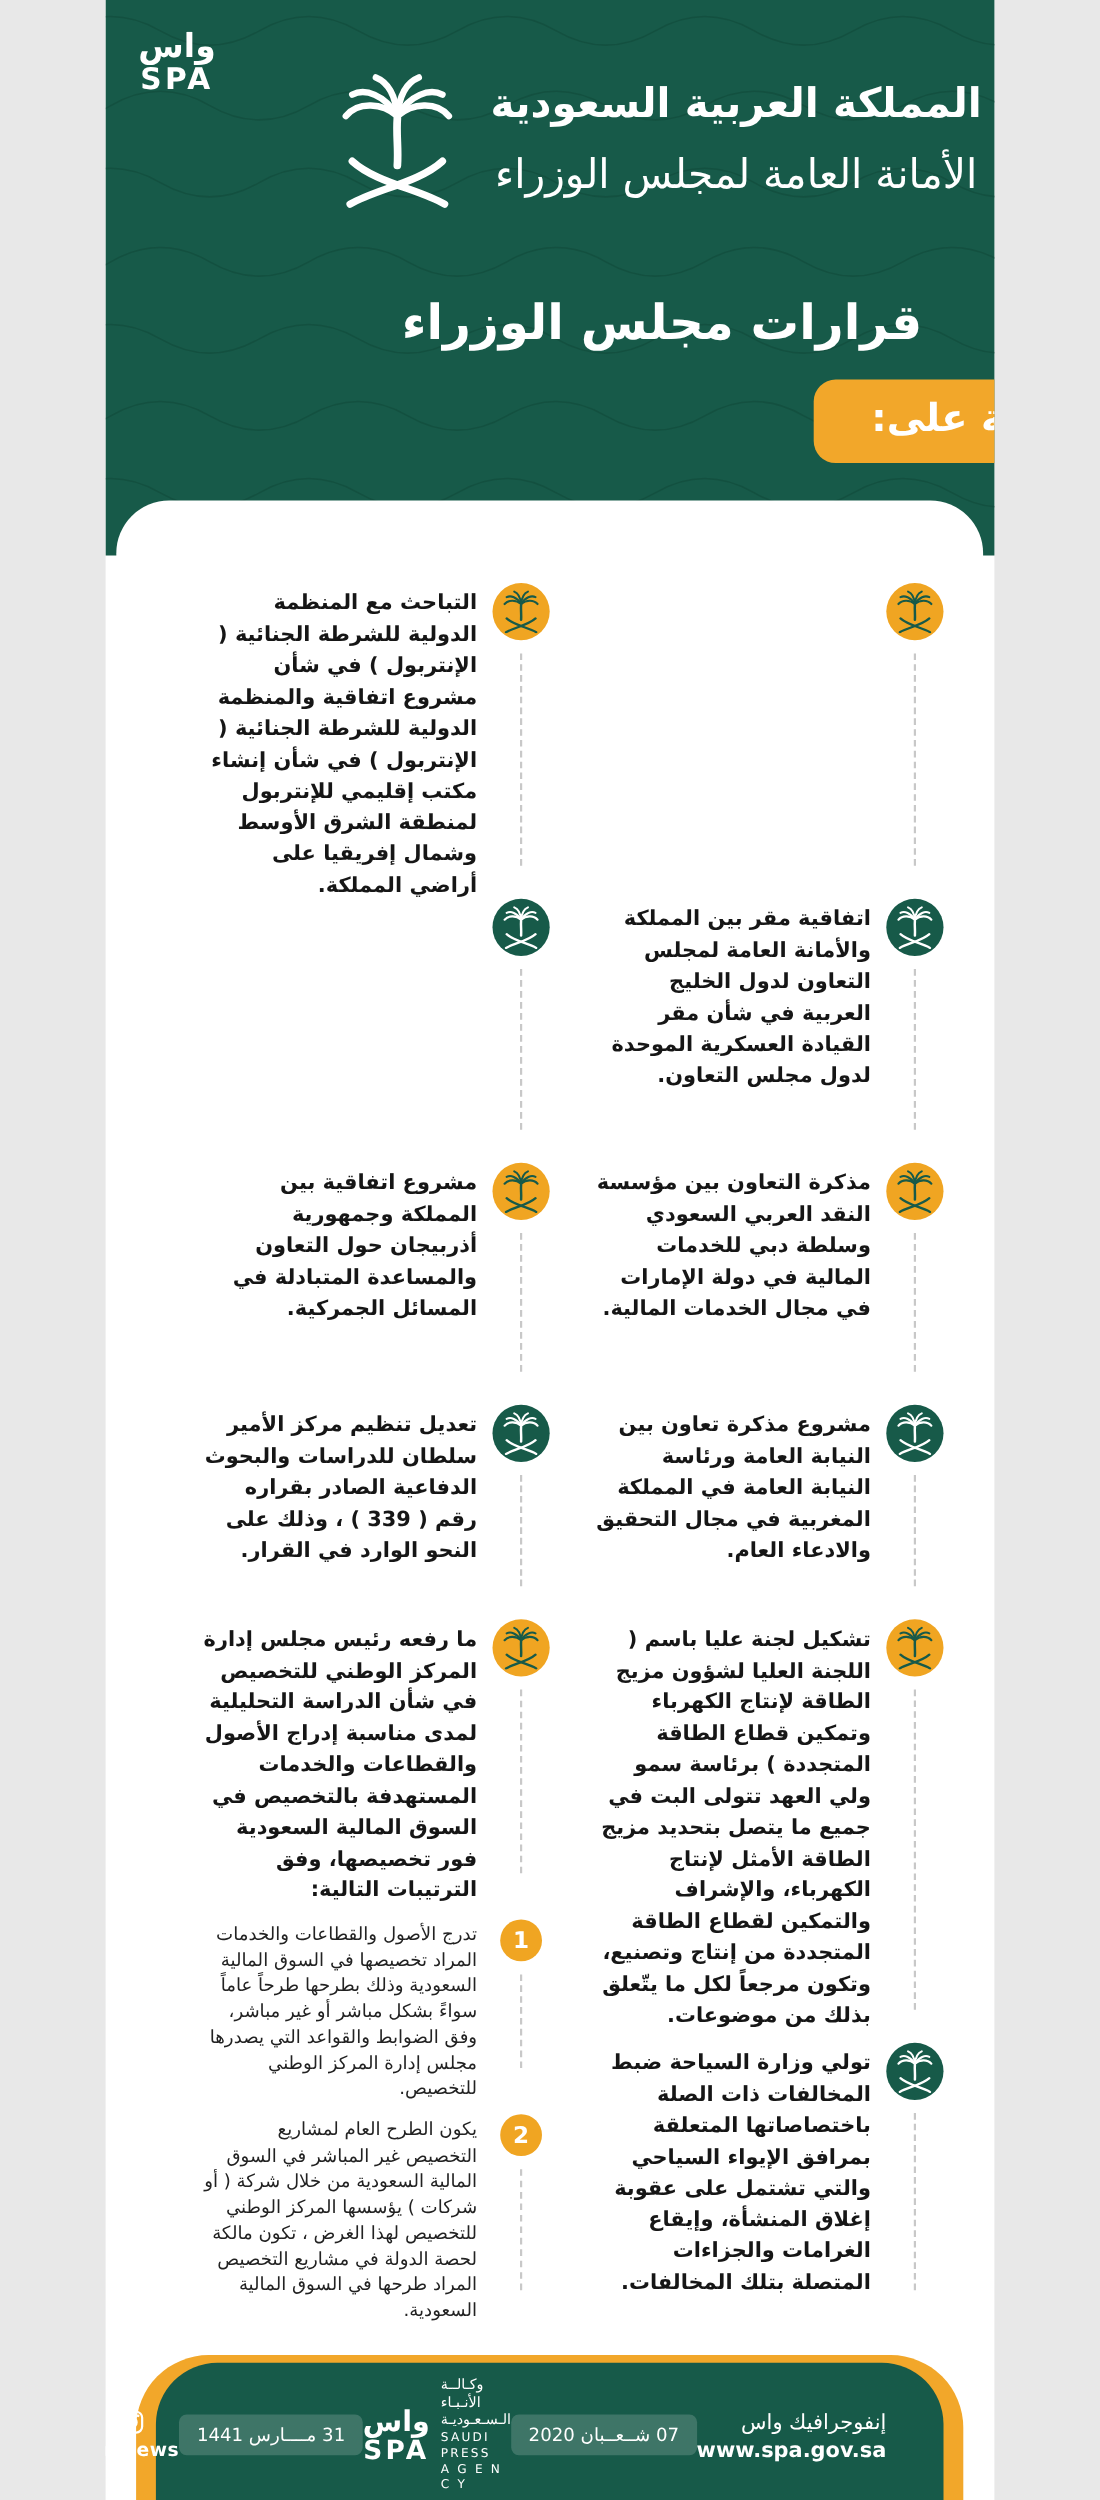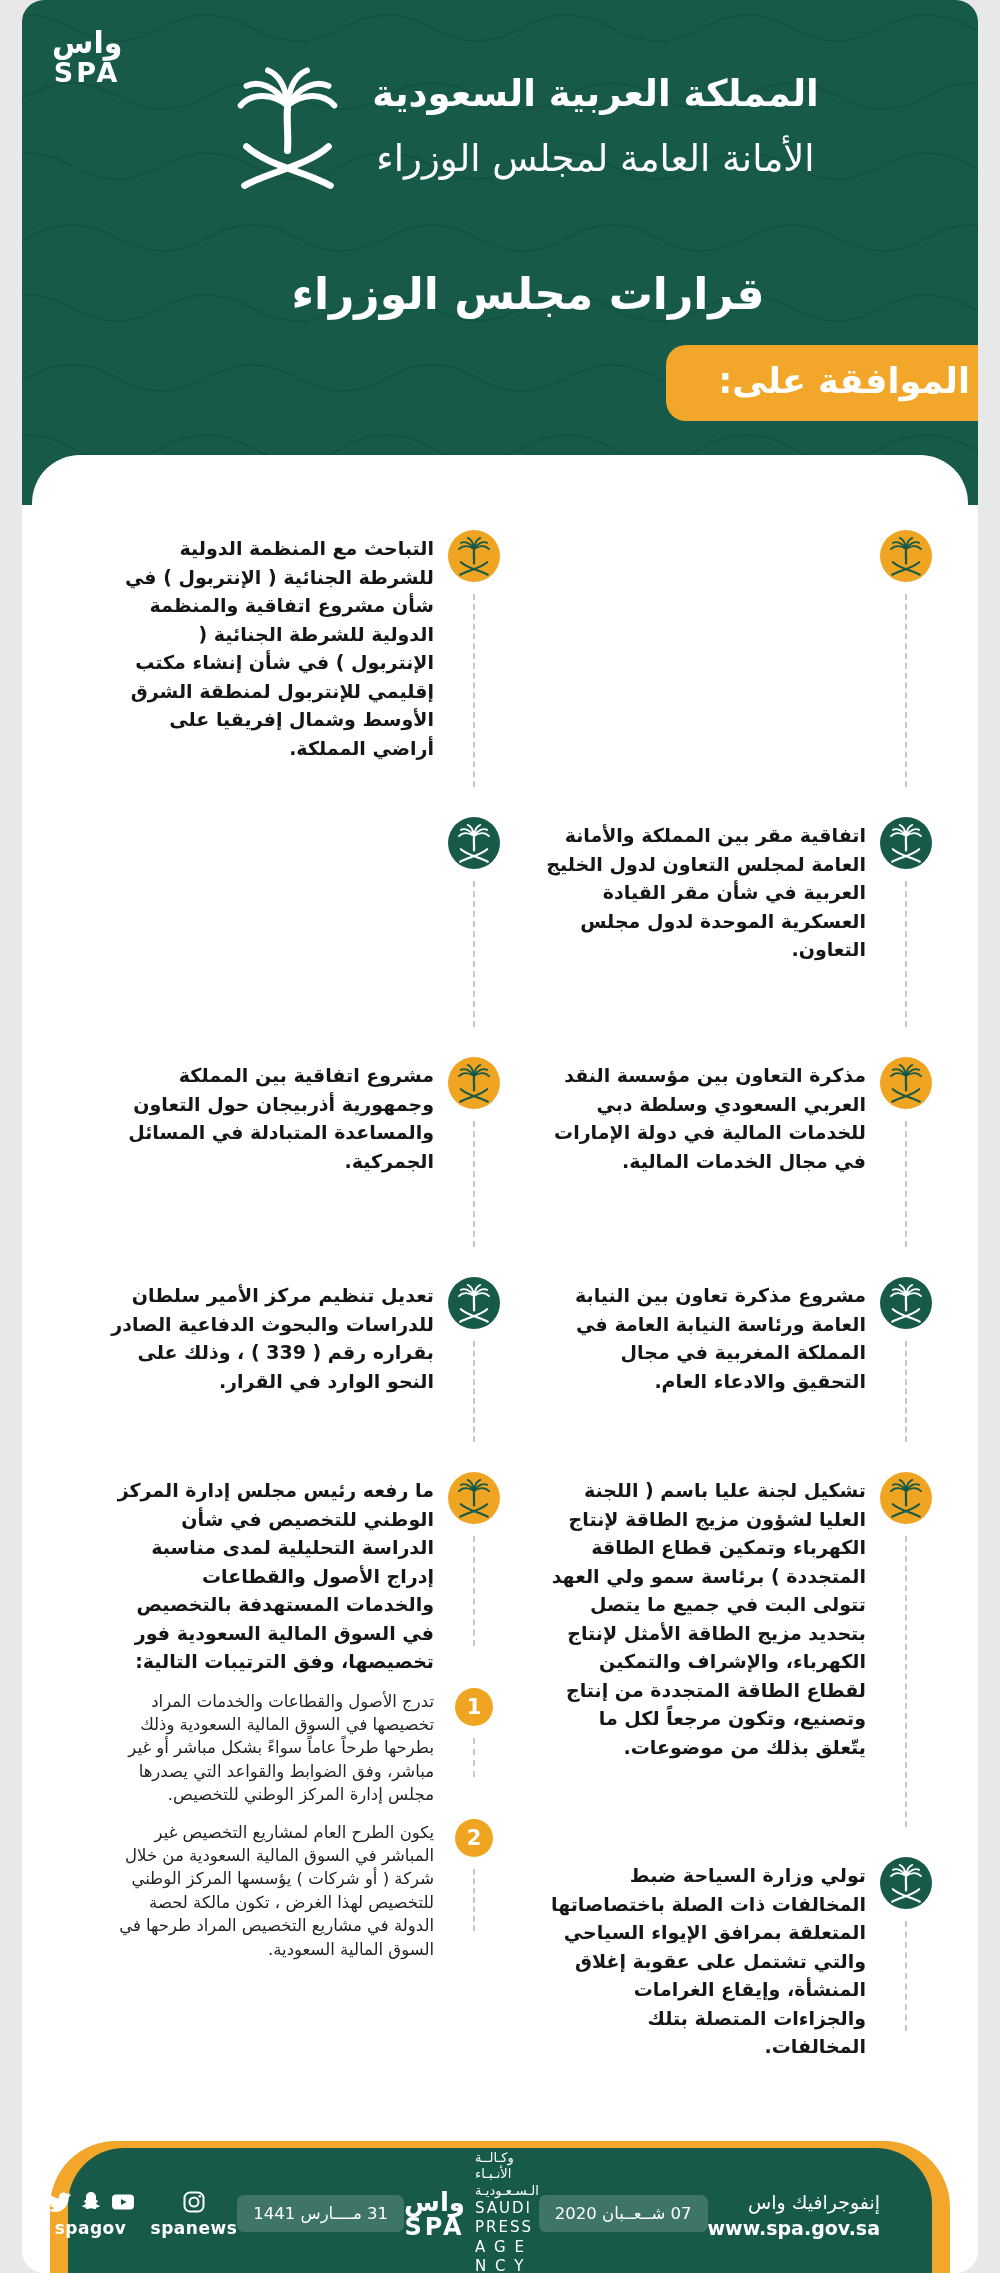--- a/index.html
+++ b/index.html
@@ -1,21 +1,21 @@
 <!DOCTYPE html>
 <html lang="ar"><head>
 <meta charset="utf-8">
 <style>
   * { margin:0; padding:0; box-sizing:border-box; }
   html,body { background:#e8e8e8; }
   body { font-family:"DejaVu Sans", sans-serif; }
 
   .page{
-    position:relative; width:956px; height:2273px; margin:0 auto;
-    background:#ffffff; overflow:hidden; direction:rtl;border-radius:22px;
+    position:relative; width:808px; height:2273px; margin:0 auto;
+    background:#ffffff; overflow:hidden; direction:rtl;
   }
 
   
   .header-bg{
     position:absolute; top:0; left:0; width:1000px; height:505px;
     background:#175a49; overflow:hidden;
   }
   .waves{ position:absolute; top:0; left:0; }
   .spa-logo{
     position:absolute; top:28px; left:30px; direction:ltr;
@@ -99,21 +99,21 @@
   .date-badge{
     background:rgba(255,255,255,0.17); border-radius:7px; padding:9px 16px;
     font-size:16.5px; white-space:nowrap; direction:rtl;
   }
   .footer-logo{ display:flex; direction:ltr; align-items:center; gap:10px; }
   .logo-blocks{ text-align:center; color:#fff; line-height:1; }
   .logo-blocks .b1{ display:block; font-size:26px; font-weight:bold; letter-spacing:1px; }
   .logo-blocks .b2{ display:block; font-size:24px; font-weight:bold; letter-spacing:3px; }
   .logo-lines{ display:flex; flex-direction:column; }
   .logo-lines .ar{ font-size:13px; direction:rtl; text-align:left; line-height:1.25; }
-  .logo-lines .en{ font-size:15px; letter-spacing:2px; line-height:1.3; }
+  .logo-lines .en{ font-size:11px; letter-spacing:2px; line-height:1.3; }
   .social-block{ display:flex; direction:ltr; gap:16px; align-items:flex-start; }
   .social-group{ text-align:center; }
   .social-icons{ display:flex; gap:8px; align-items:center; justify-content:center; }
   .social-icons svg{ width:24px; height:24px; fill:#fff; cursor:pointer; }
   .handle{ display:block; font-size:17px; font-weight:bold; margin-top:4px; letter-spacing:.5px; cursor:pointer; }
 </style>
 </head>
 <body>
 
 <svg width="0" height="0" style="position:absolute">

